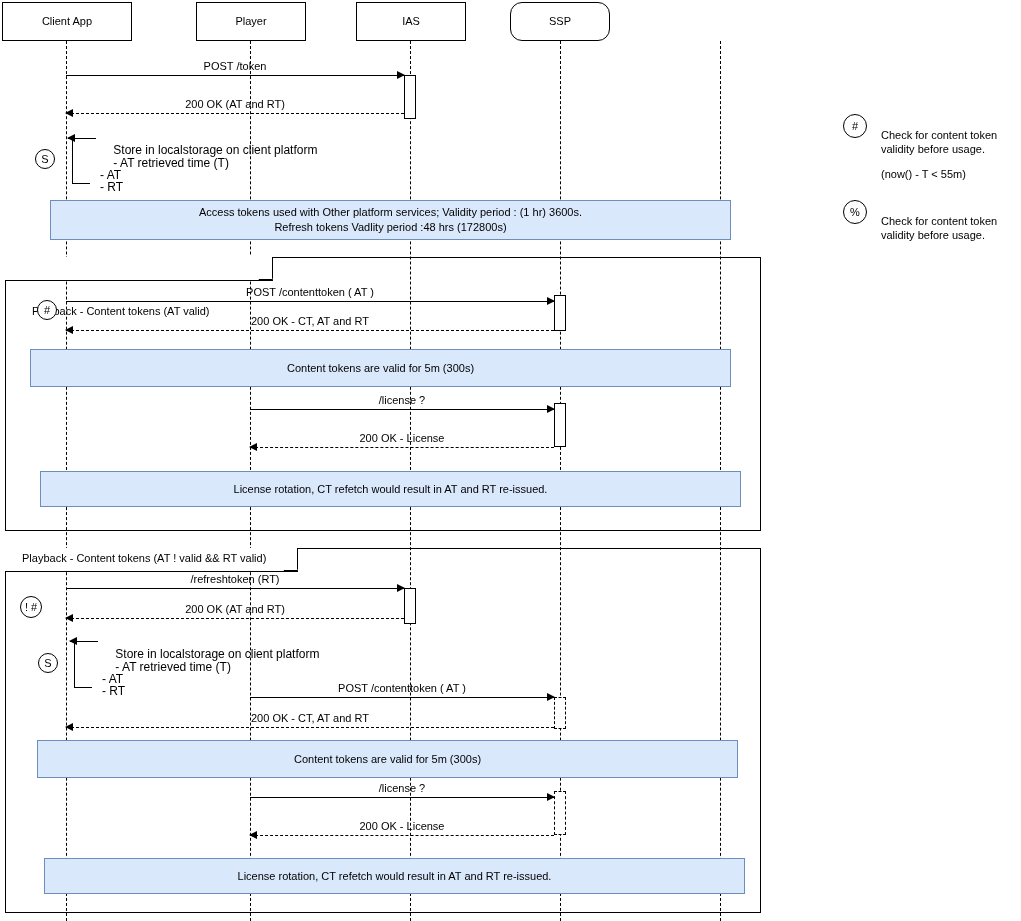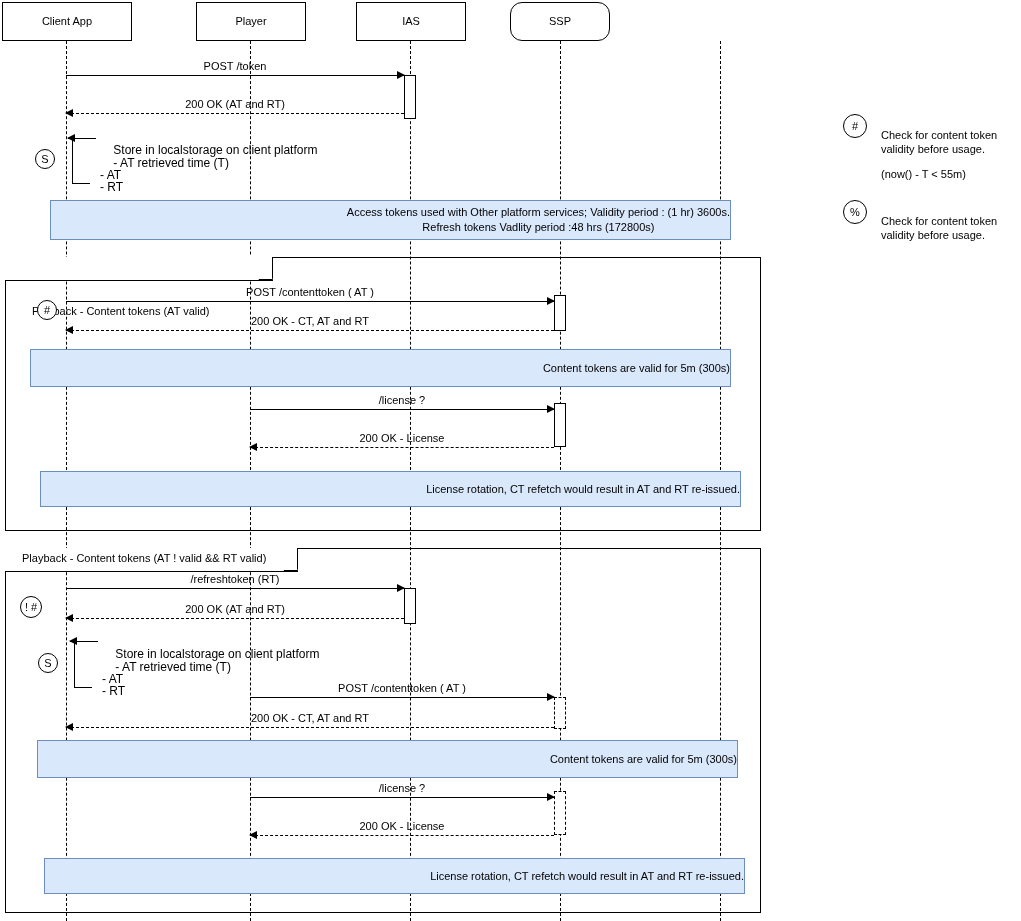--- a/index.html
+++ b/index.html
@@ -64,21 +64,21 @@
     font-size:11px;
     white-space:nowrap;
   }
 
   
   .band{
     position:absolute;
     background:#dae8fc;
     border:1px solid #6c8ebf;
     box-sizing:border-box;
-    display:flex;align-items:center;justify-content:flex-end;
+    display:flex;align-items:center;justify-content:center;
     text-align:center;
     font-size:11px;
     line-height:15px;
   }
 
   
   .frag{
     position:absolute;
     border:1px solid #000;
     background:transparent;

